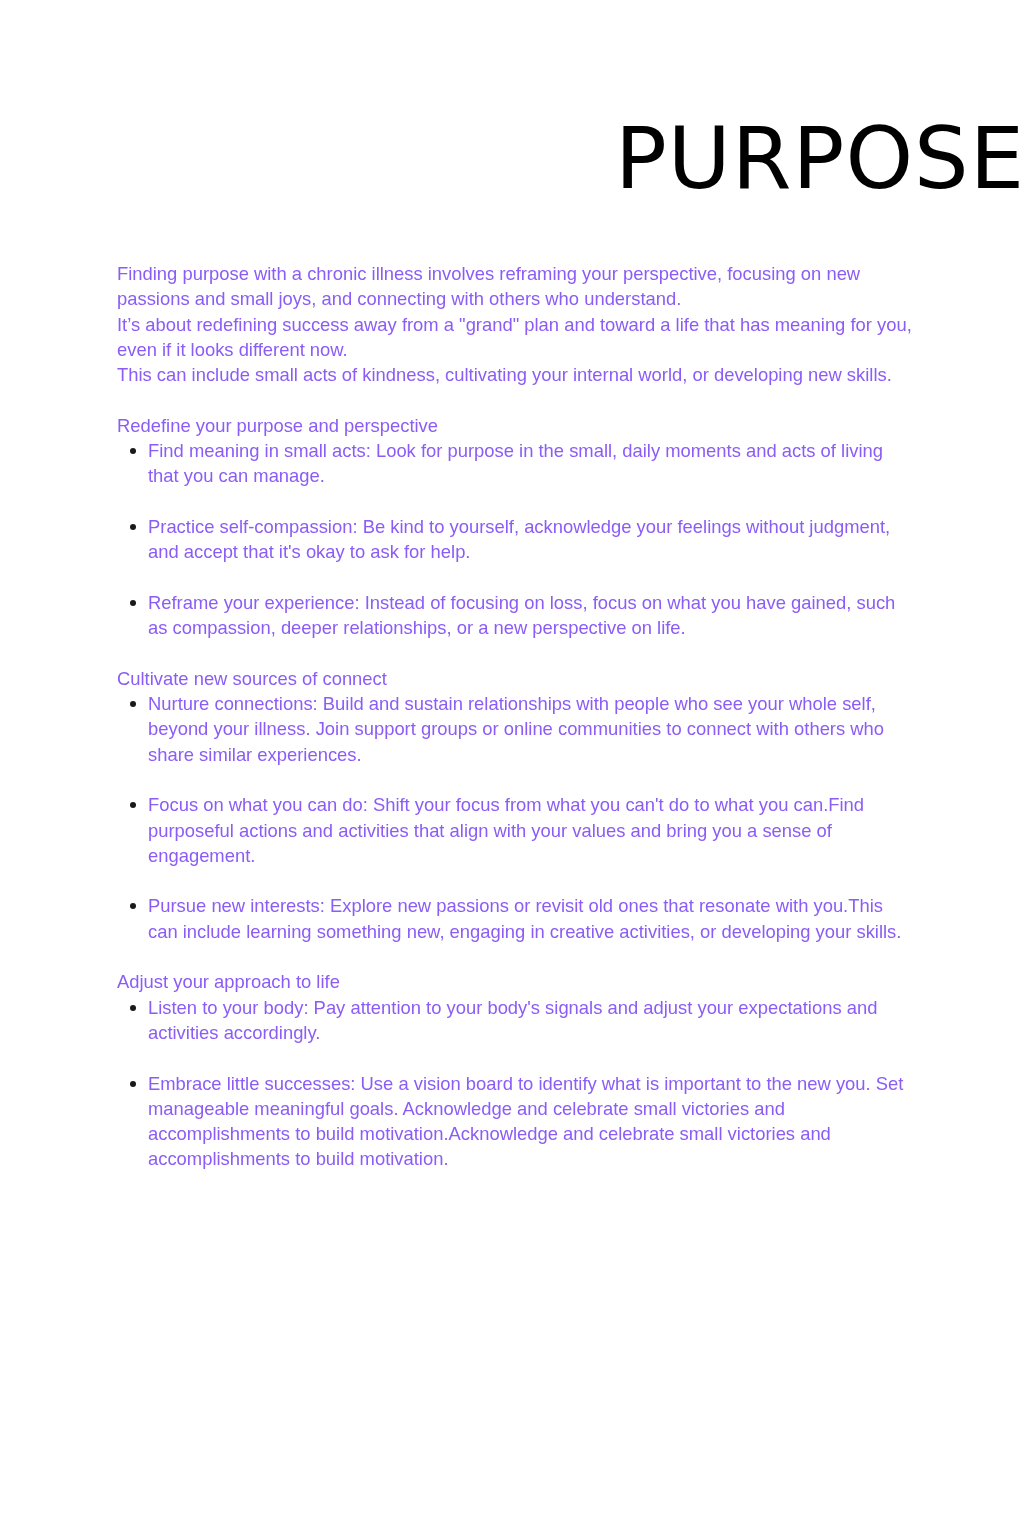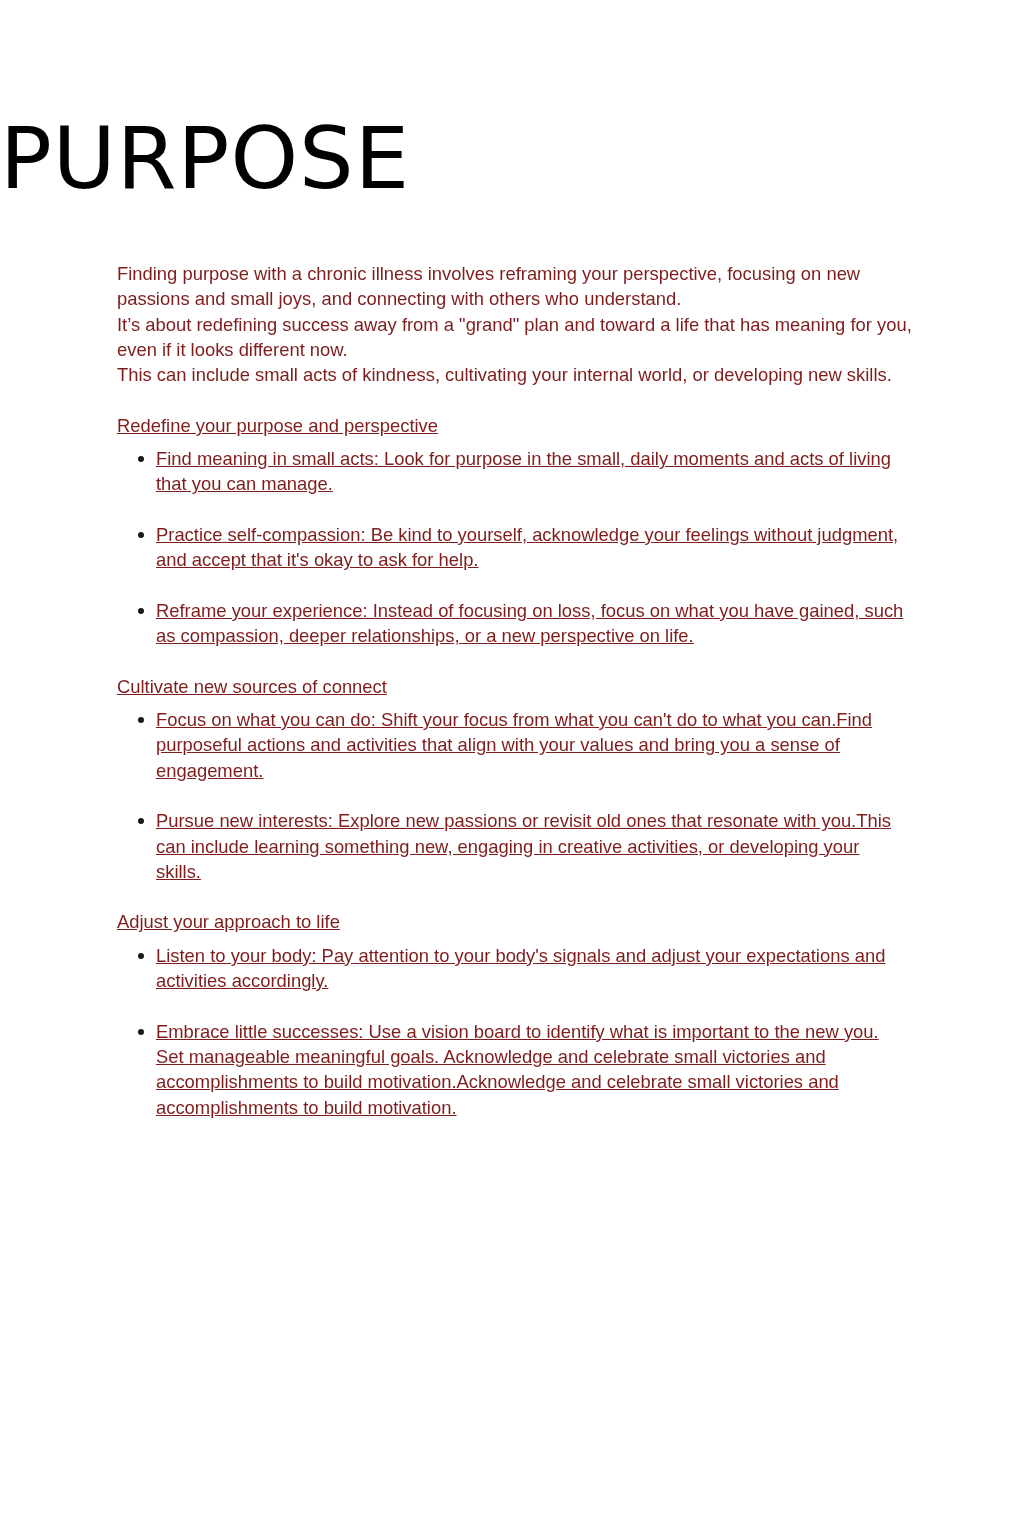--- a/index.html
+++ b/index.html
@@ -13,54 +13,53 @@
       position: relative;
       overflow: hidden;
       color: #111111;
       font-family: "Liberation Sans", sans-serif;
     }
     .page-title {
       position: absolute;
       top: 108px;
       left: 0;
       width: 1025px;
-      text-align: left;
+      text-align: right;
       font-family: "DejaVu Sans", sans-serif;
       font-size: 86px;
       font-weight: normal;
       letter-spacing: 1px;
       line-height: 100px;
       color: #000000;
       margin: 0;
     }
     .content {
       position: absolute;
       top: 261px;
       left: 117px;
       width: 800px;
       font-size: 18.4px;
       line-height: 25.3px;
-      color: #7f1d1d;
+      color: #8b5cf6;
     }
     .intro p {
       margin: 0;
     }
     .section {
       margin-top: 25.3px;
-      text-decoration: underline;
     }
     .section-heading {
       margin: 0;
       font-weight: normal;
       font-size: 18.4px;
       line-height: 25.3px;
     }
     ul.bullets {
       list-style: none;
-      margin: 8px;
+      margin: 0;
       padding: 0;
     }
     ul.bullets li {
       position: relative;
       padding-left: 31px;
       margin: 0 0 25.3px 0;
     }
     ul.bullets li:last-child {
       margin-bottom: 0;
     }
@@ -91,20 +90,21 @@
     <ul class="bullets">
       <li><span class="bullet-dot"></span><span>Find meaning in small acts: Look for purpose in the small, daily moments and acts of living that you can manage.</span></li>
       <li><span class="bullet-dot"></span><span>Practice self-compassion: Be kind to yourself, acknowledge your feelings without judgment, and accept that it's okay to ask for help.</span></li>
       <li><span class="bullet-dot"></span><span>Reframe your experience: Instead of focusing on loss, focus on what you have gained, such as compassion, deeper relationships, or a new perspective on life.</span></li>
     </ul>
   </div>
 
   <div class="section">
     <h2 class="section-heading">Cultivate new sources of connect</h2>
     <ul class="bullets">
+      <li><span class="bullet-dot"></span><span>Nurture connections: Build and sustain relationships with people who see your whole self, beyond your illness. Join support groups or online communities to connect with others who share similar experiences.</span></li>
       <li><span class="bullet-dot"></span><span>Focus on what you can do: Shift your focus from what you can't do to what you can.Find purposeful actions and activities that align with your values and bring you a sense of engagement.</span></li>
       <li><span class="bullet-dot"></span><span>Pursue new interests: Explore new passions or revisit old ones that resonate with you.This can include learning something new, engaging in creative activities, or developing your skills.</span></li>
     </ul>
   </div>
 
   <div class="section">
     <h2 class="section-heading">Adjust your approach to life</h2>
     <ul class="bullets">
       <li><span class="bullet-dot"></span><span>Listen to your body: Pay attention to your body's signals and adjust your expectations and activities accordingly.</span></li>
       <li><span class="bullet-dot"></span><span>Embrace little successes: Use a vision board to identify what is important to the new you. Set manageable meaningful goals. Acknowledge and celebrate small victories and accomplishments to build motivation.Acknowledge and celebrate small victories and accomplishments to build motivation.</span></li>

